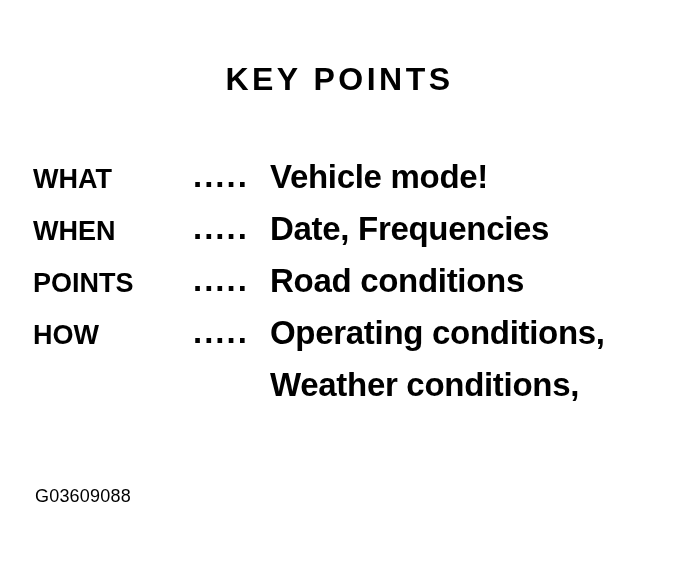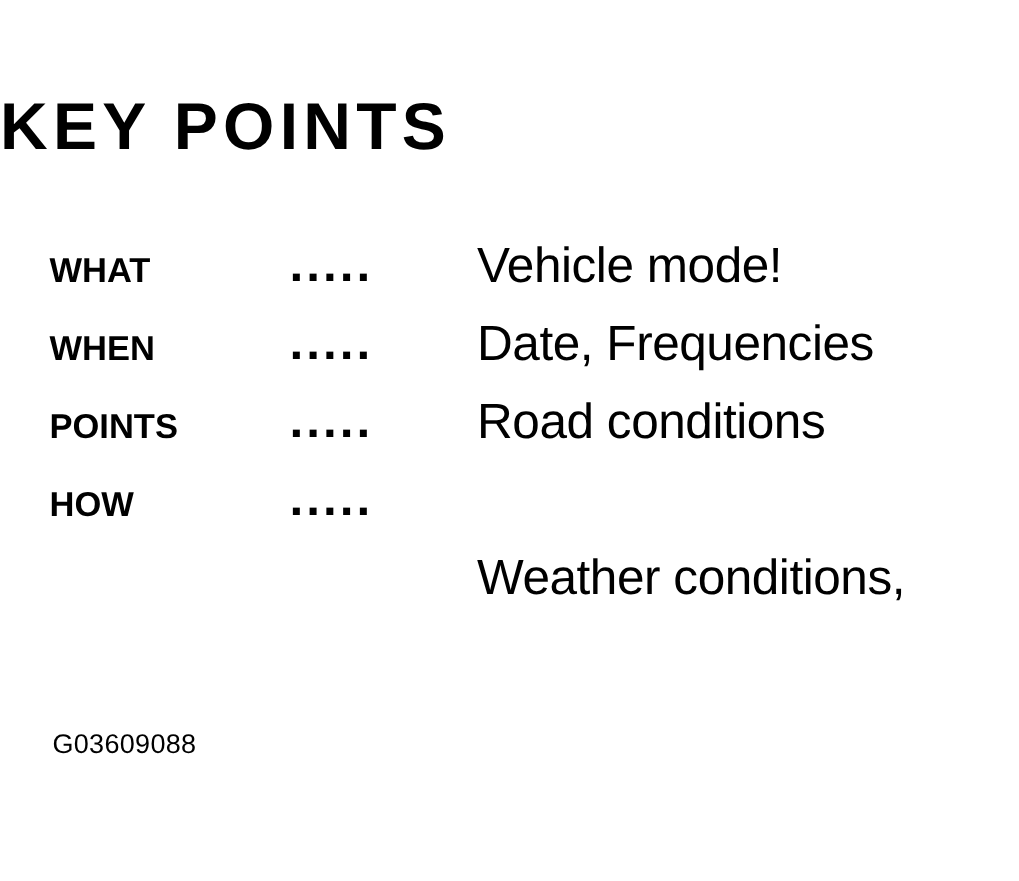--- a/index.html
+++ b/index.html
@@ -21,22 +21,22 @@
     inset: 0;
     background: #ffffff;
   }
 
   
   .title {
     position: absolute;
     top: 63px;
     left: 0;
     width: 679px;
-    text-align: left;
-    font-size: 44px;
+    text-align: center;
+    font-size: 32px;
     font-weight: bold;
     letter-spacing: 3.5px;
     line-height: 1;
     white-space: pre;
   }
 
   
   .kp-list {
     position: absolute;
     top: 160px;
@@ -46,46 +46,45 @@
 
   .kp-row {
     display: flex;
     align-items: baseline;
     height: 52px;
   }
 
   .kp-term {
     width: 160px;
     flex: 0 0 160px;
-    font-size: 23px;
+    font-size: 27px;
     font-weight: bold;
     line-height: 1;
     white-space: pre;
   }
 
   .kp-leader {
     width: 77px;
     flex: 0 0 77px;
     font-size: 33px;
     font-weight: bold;
     line-height: 1;
     letter-spacing: 2px;
     white-space: pre;
     position: relative;
     top: -1px;
   }
 
   .kp-def {
     flex: 1 1 auto;
     font-size: 33px;
-    font-weight: normal;
+    font-weight: bold;
     line-height: 1;
     white-space: pre;
     letter-spacing: -0.3px;
-    margin-left: 48px;
   }
 
   
   .kp-cont {
     display: flex;
     align-items: baseline;
     height: 52px;
   }
   .kp-cont .spacer-term {
     width: 160px;
@@ -131,20 +130,21 @@
 
     <div class="kp-row">
       <span class="kp-term">POINTS</span>
       <span class="kp-leader">.....</span>
       <span class="kp-def">Road conditions</span>
     </div>
 
     <div class="kp-row">
       <span class="kp-term">HOW</span>
       <span class="kp-leader">.....</span>
+      <span class="kp-def">Operating conditions,</span>
     </div>
 
     <div class="kp-cont">
       <span class="spacer-term"></span>
       <span class="spacer-leader"></span>
       <span class="kp-def">Weather conditions,</span>
     </div>
 
 
   </div>

